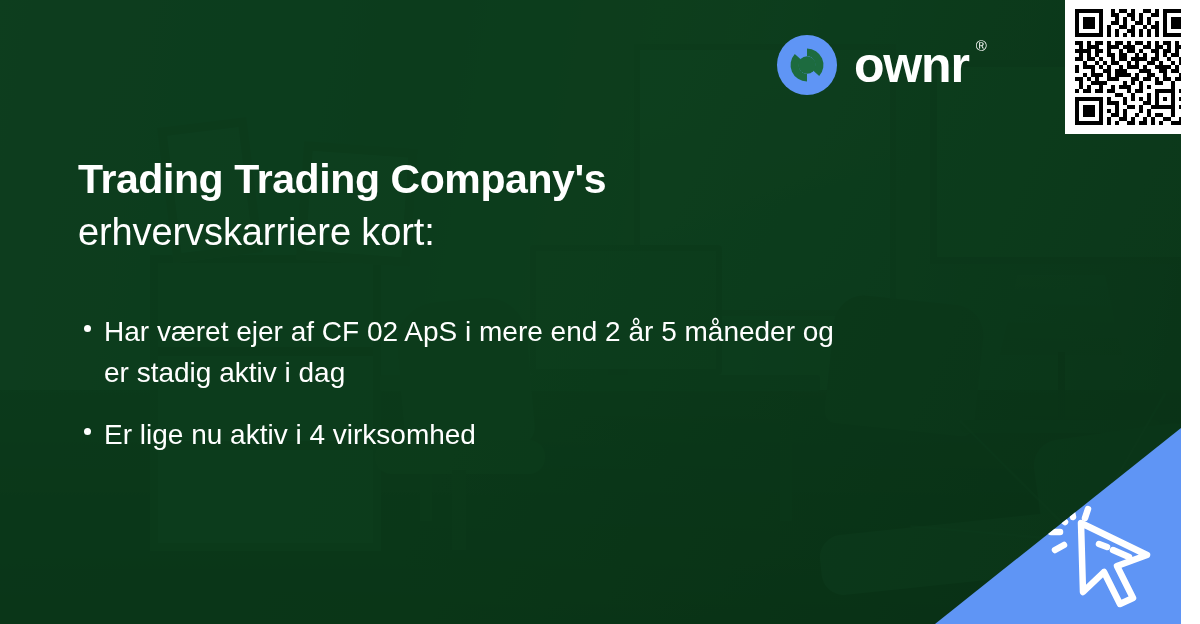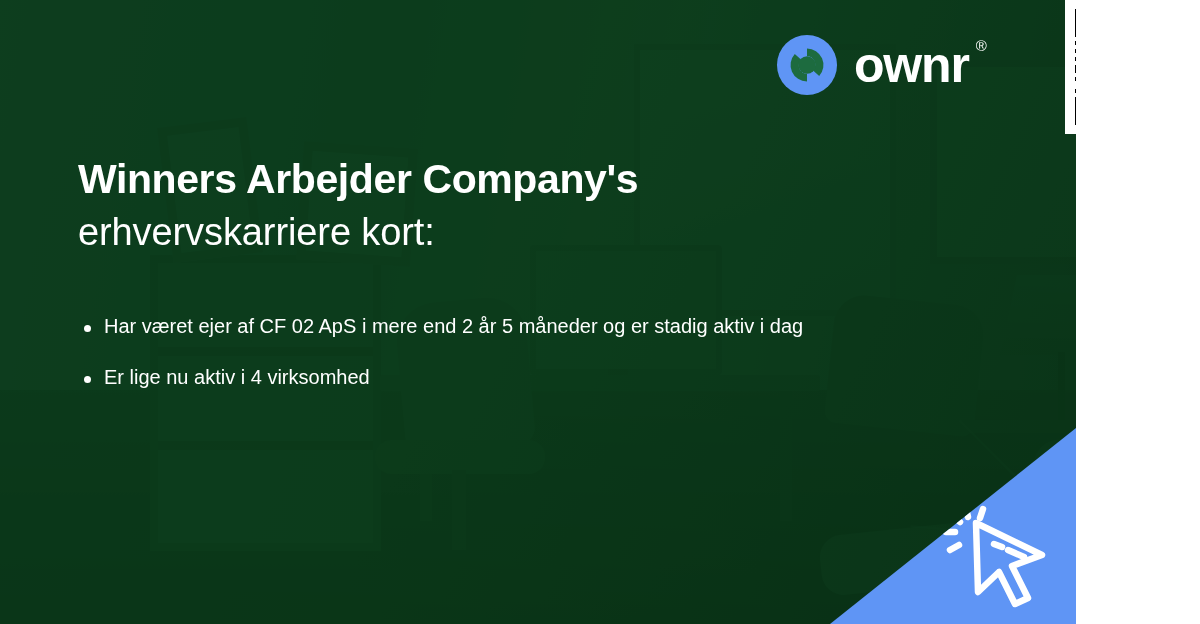--- a/index.html
+++ b/index.html
@@ -2,21 +2,21 @@
 <html><head>
 <meta charset="utf-8">
 <style>
   html, body {
     margin: 0;
     padding: 0;
     background: #ffffff;
   }
   #card {
     position: relative;
-    width: 1076px;
+    width: 1181px;
     height: 624px;
     overflow: hidden;
     font-family: "Liberation Sans", sans-serif;
     background: #0f172a;
   }
 
   
   .bg-photo {
     position: absolute;
     inset: 0;
@@ -279,21 +279,21 @@
     left: 80px; top: 312px;
     width: 880px;
     color: #ffffff;
     list-style: none;
     margin: 0;
     padding: 0;
   }
   .bullets li {
     position: relative;
     padding-left: 24px;
-    font-size: 20px;
+    font-size: 28px;
     line-height: 1.45;
     margin-bottom: 22px;
     max-width: 760px;
   }
   .bullets li:before {
     content: "";
     position: absolute;
     left: 4px; top: 13px;
     width: 7px; height: 7px;
     border-radius: 50%;
@@ -588,21 +588,21 @@
           <rect x="13" y="28" width="1" height="1"></rect>
         <rect x="16" y="28" width="2" height="1"></rect>
           <rect x="21" y="28" width="1" height="1"></rect>
         <rect x="24" y="28" width="2" height="1"></rect>
           <rect x="28" y="28" width="1" height="1"></rect>
       </g>
     </svg>
   </div>
 
   <div class="headline">
-    <div class="line1">Winners Arbejder Company's</div>
+    <div class="line1">Trading Trading Company's</div>
     <div class="line2">erhvervskarriere kort:</div>
   </div>
 
   <ul class="bullets">
     <li>Har været ejer af CF 02 ApS i mere end 2 år 5 måneder og er stadig aktiv i dag</li>
     <li>Er lige nu aktiv i 4 virksomhed</li>
   </ul>
 
 </div>
 

